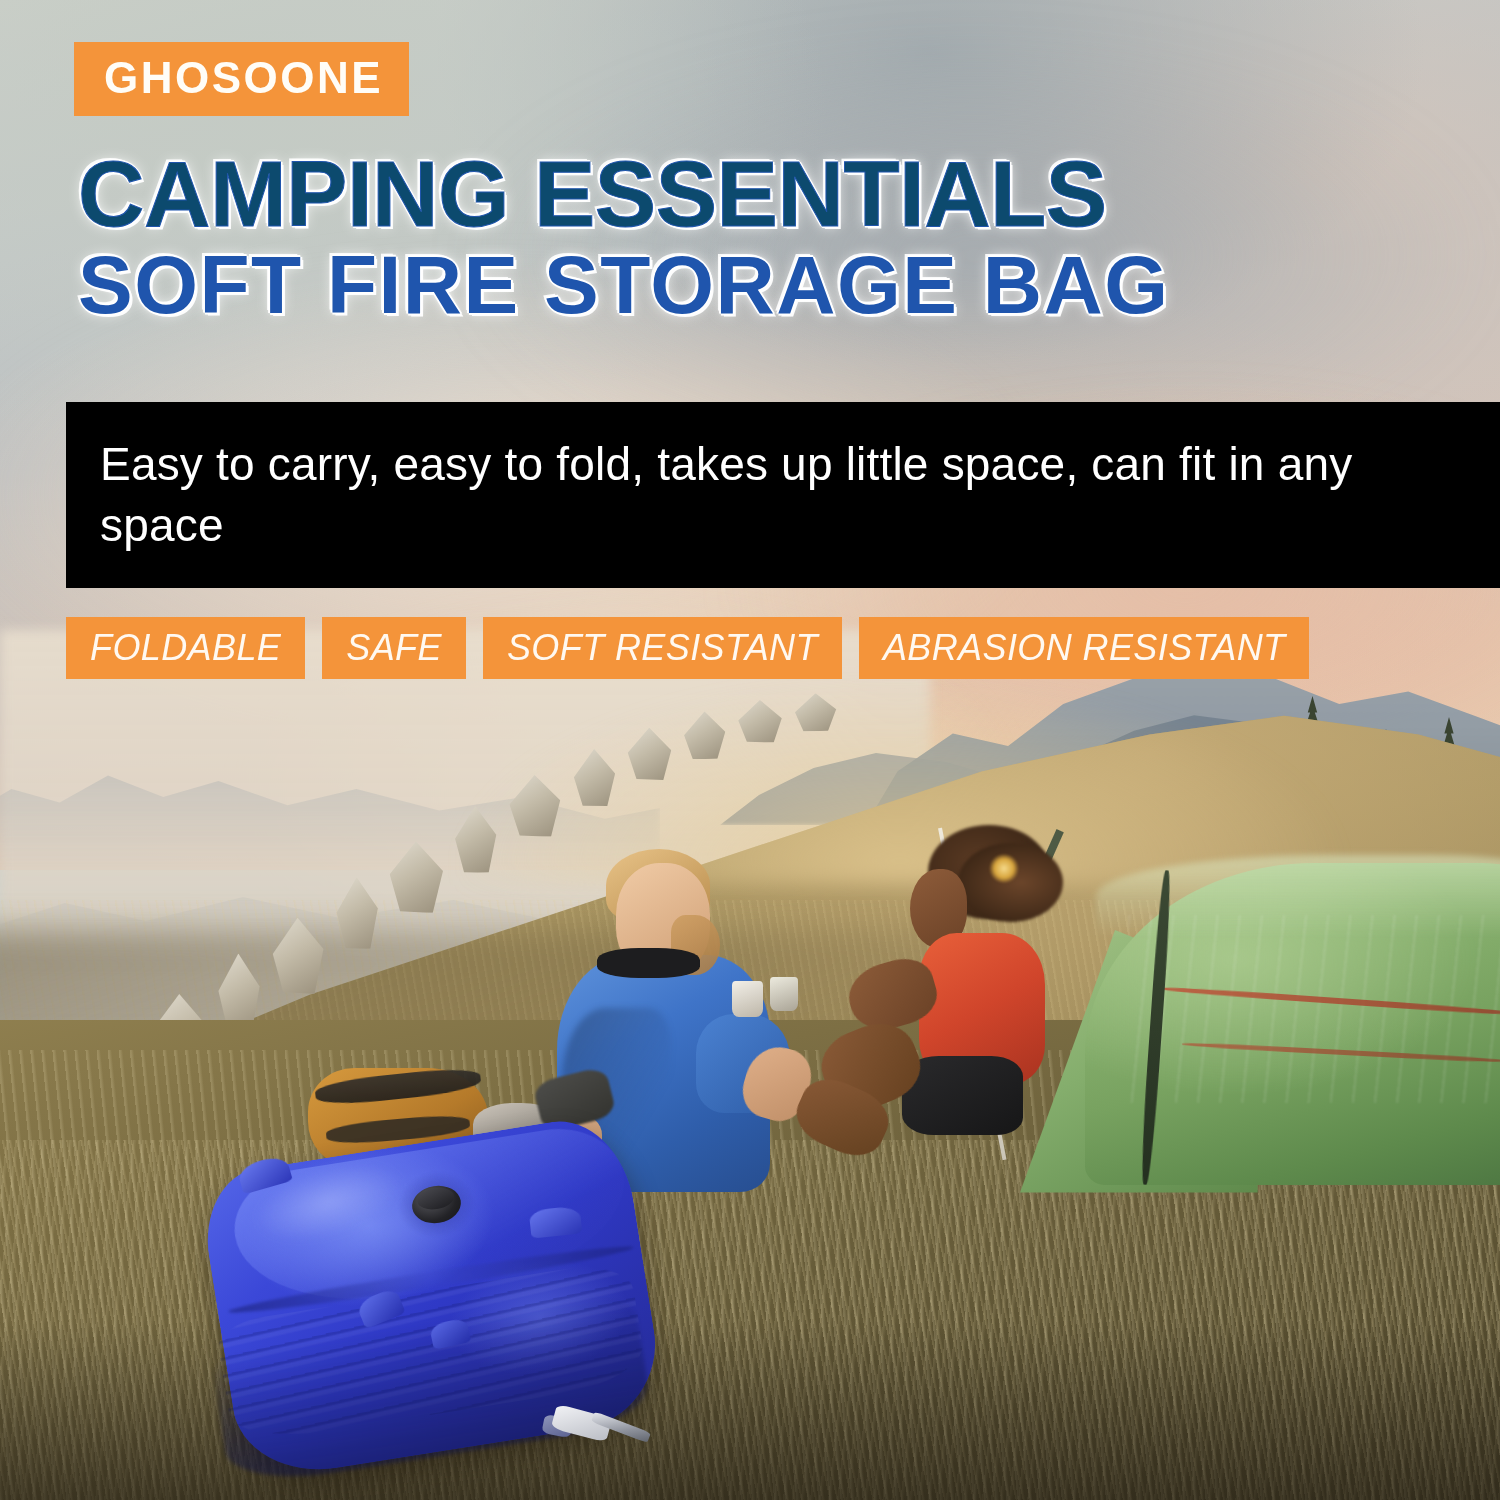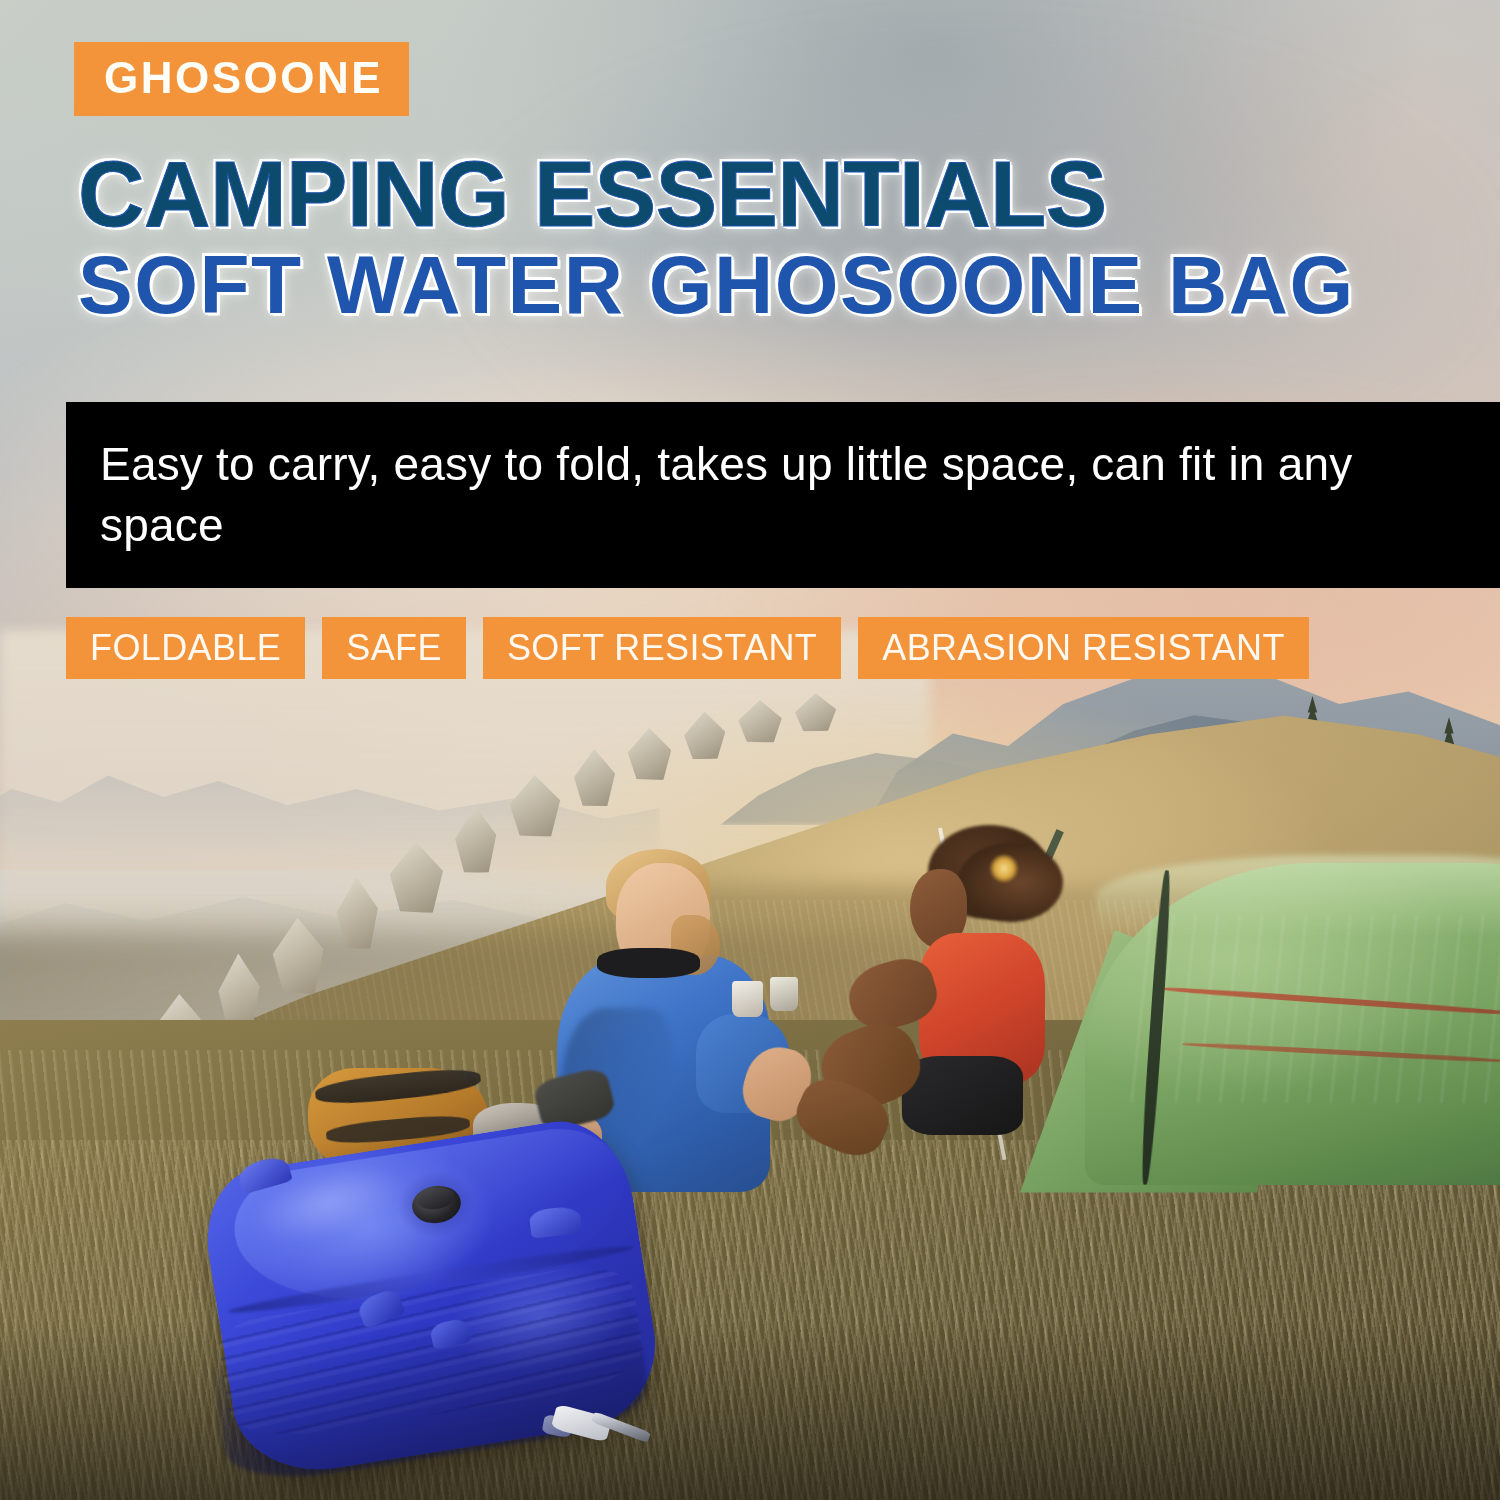--- a/index.html
+++ b/index.html
@@ -444,21 +444,21 @@
     display:flex;align-items:center;
   }
   .subpanel p{
     margin:0;padding:0 34px;
     font-size:46px;line-height:1.33;color:#ffffff;font-weight:normal;
     letter-spacing:.2px;
   }
 
   .tags{
     position:absolute;left:66px;top:617px;
-    display:flex;gap:17px;align-items:flex-start;
+    display:flex;gap:17px;align-items:flex-start;font-style:italic;
   }
   .tag{
     background:#f4943a;
     display:flex;align-items:center;justify-content:center;
     height:62px;padding:0 24px;
   }
   .tag span{
     font-size:36px;color:#fff9f1;letter-spacing:.4px;white-space:nowrap;line-height:1;
   }
 </style>
@@ -585,21 +585,21 @@
   </div>
 
   <div class="overlay">
 
     <div class="brand">
       <span>GHOSOONE</span>
     </div>
 
     <div class="headline">
       <div class="h1">CAMPING ESSENTIALS</div>
-      <div class="h2">SOFT WATER GHOSOONE BAG</div>
+      <div class="h2">SOFT FIRE STORAGE BAG</div>
     </div>
 
     <div class="subpanel">
       <p>Easy to carry, easy to fold, takes up little space, can fit in any space</p>
     </div>
 
     <div class="tags">
       <div class="tag">
         <span>FOLDABLE</span>
       </div>

